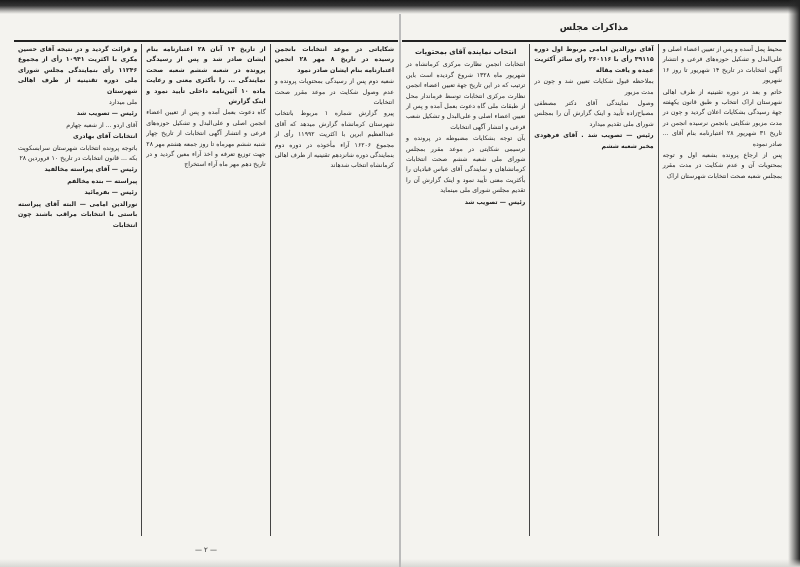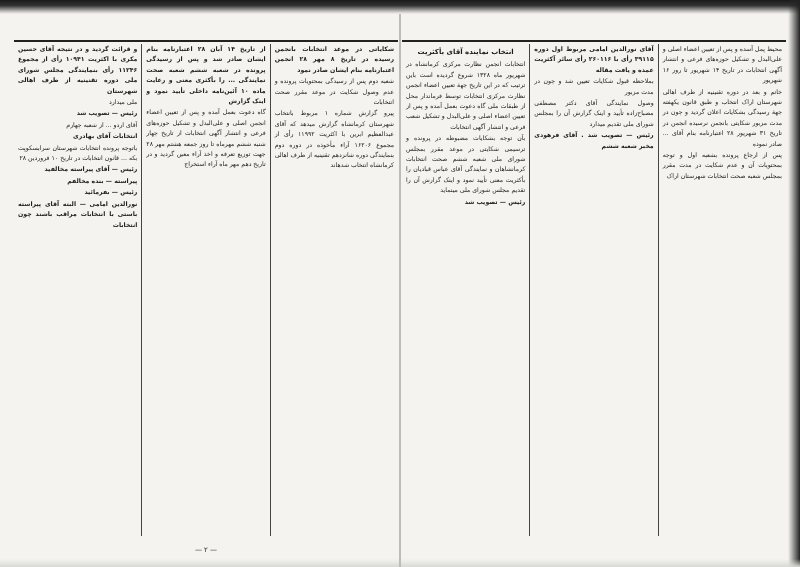--- a/index.html
+++ b/index.html
@@ -25,35 +25,36 @@
 </head>
 <body>
 
 <div class="scan"></div>
 <div class="edge-top"></div>
 <div class="edge-right"></div>
 <div class="edge-bottom"></div>
 <div class="gutter"></div>
 
 <div class="page right">
+  <div class="running-head">مذاکرات مجلس</div>
   <div class="head-rule"></div>
   <div class="cols">
     <div class="col">
       <p>محیط پمل آسده و پس از تعیین اعضاء اصلی و علی‌البدل و تشکیل حوزه‌های فرعی و انتشار آگهی انتخابات در تاریخ ۱۴ شهریور تا روز ۱۶ شهریور</p>
       <p>خاتم و بعد در دوره تقنینیه از طرف اهالی شهرستان اراک انتخاب و طبق قانون یکهفته جهة رسیدگی بشکایات اعلان گردید و چون در مدت مزبور شکایتی بانجمن نرسیده انجمن در تاریخ ۳۱ شهریور ۲۸ اعتبارنامه بنام آقای ... صادر نموده</p>
       <p>پس از ارجاع پرونده بشعبه اول و توجه بمحتویات آن و عدم شکایت در مدت مقرر بمجلس شعبه صحت انتخابات شهرستان اراک</p>
     </div>
     <div class="col">
       <p class="b">آقای نورالدین امامی مربوط اول دوره ۳۹۱۱۵ رأی با ۲۶۰۱۱۶ رأی سائر آکثریت عمده و یافت مقاله</p>
       <p>بملاحظه قبول شکایات تعیین شد و چون در مدت مزبور</p>
       <p>وصول نمایندگی آقای دکتر مصطفی مصباح‌زاده تأیید و اینک گزارش آن را بمجلس شورای ملی تقدیم میدارد</p>
       <p class="b">رئیس — تصویب شد . آقای فرهودی مخبر شعبه ششم</p>
     </div>
     <div class="col">
-      <div class="h">انتخاب نماینده آقای بأکثریت</div>
+      <div class="h">انتخاب نماینده آقای بمحتویات</div>
       <p>انتخابات انجمن نظارت مرکزی کرمانشاه در شهریور ماه ۱۳۲۸ شروع گردیده است باین ترتیب که در این تاریخ جهة تعیین اعضاء انجمن نظارت مرکزی انتخابات توسط فرماندار محل از طبقات ملی گاه دعوت بعمل آمده و پس از تعیین اعضاء اصلی و علی‌البدل و تشکیل شعب فرعی و انتشار آگهی انتخابات</p>
       <p>بآن توجه بشکایات مضبوطه در پرونده و ترسیمی شکایتی در موعد مقرر بمجلس شورای ملی شعبه ششم صحت انتخابات کرمانشاهان و نمایندگی آقای عباس قبادیان را بأکثریت معنی تأیید نمود و اینک گزارش آن را تقدیم مجلس شورای ملی مینماید</p>
       <p class="b">رئیس — تصویب شد</p>
     </div>
   </div>
 </div>
 
 <div class="page left">
   <div class="head-rule"></div>
   <div class="cols">

